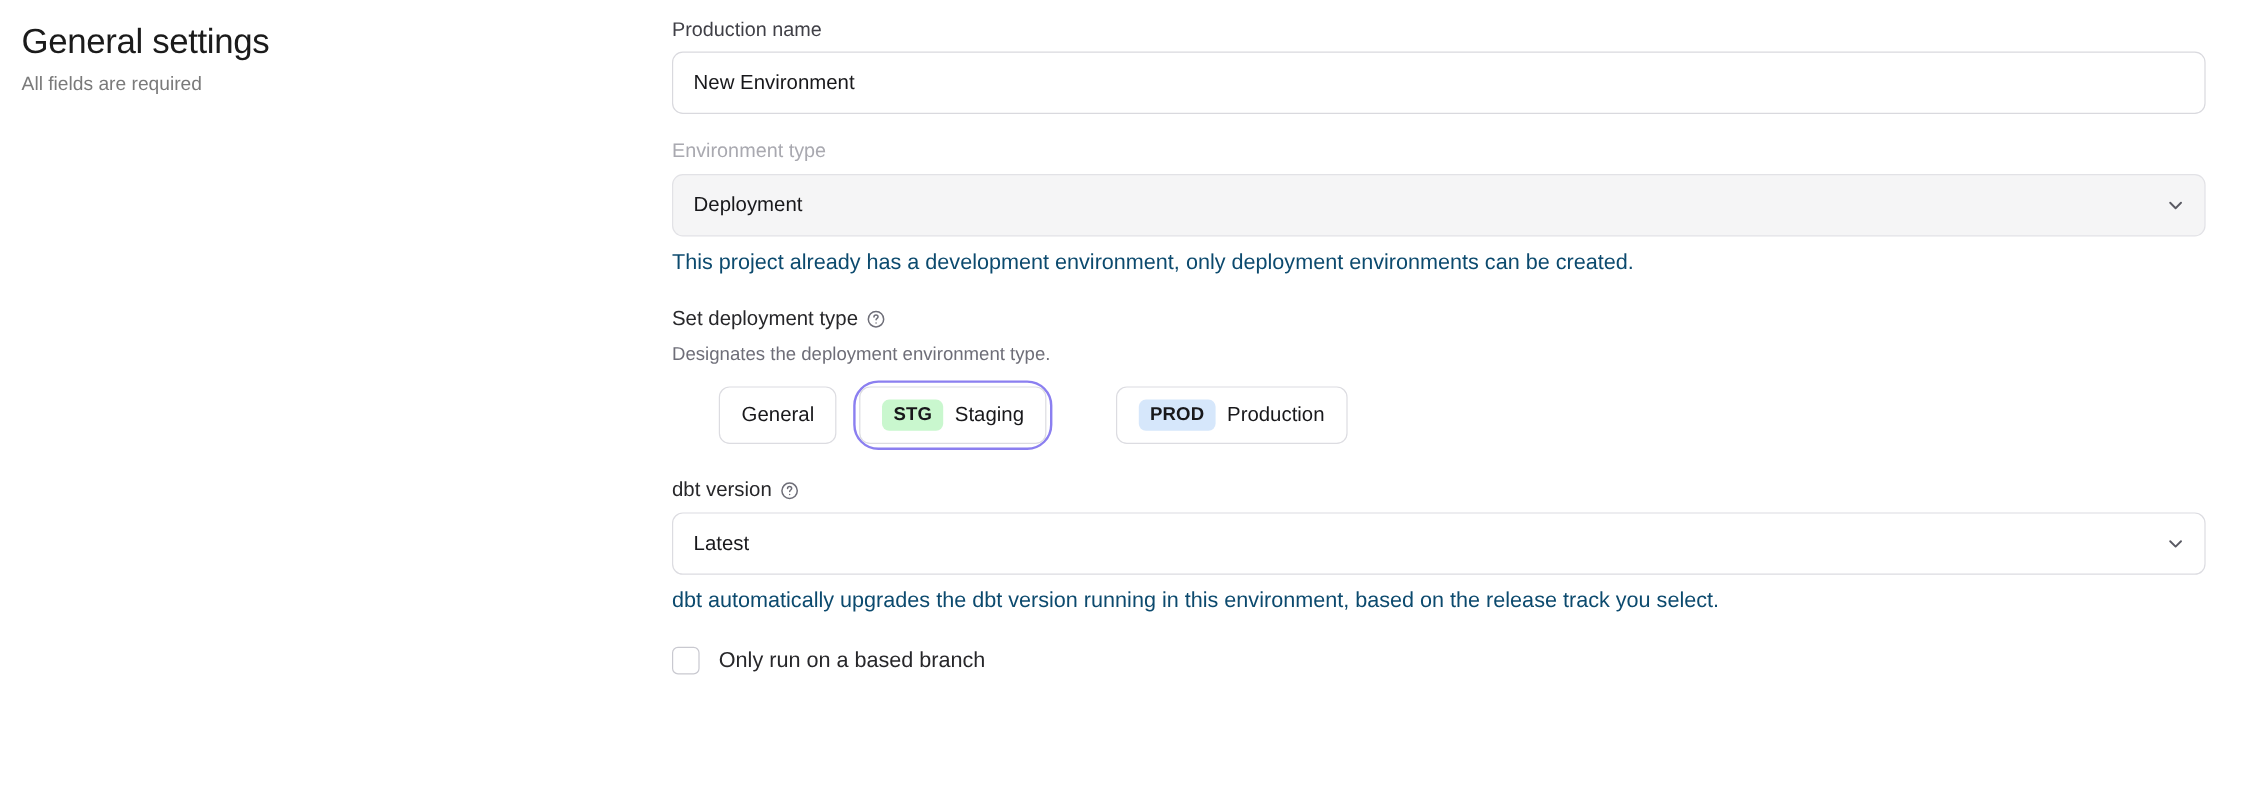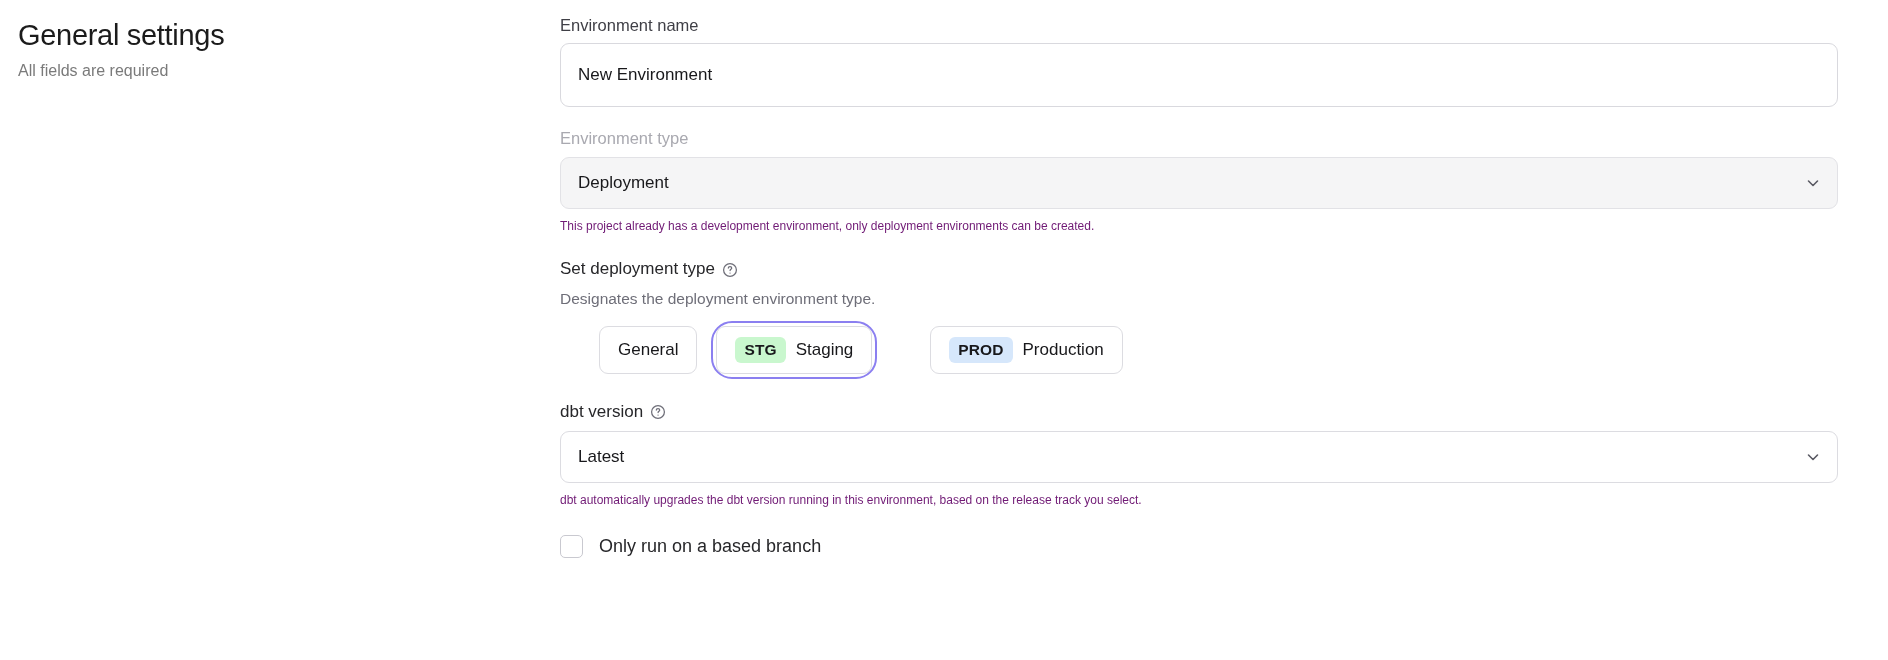--- a/index.html
+++ b/index.html
@@ -64,35 +64,35 @@
   .field-label.strong {
     font-weight: 400;
     color: #27272a;
     font-size: 17px;
     display: flex;
     align-items: center;
     gap: 7px;
   }
 
   .help-text {
-    font-size: 12px;
+    font-size: 18px;
     line-height: 1.4;
-    color: #701a75;
+    color: #0c4a6e;
     margin-top: 9px;
   }
   .sub-text {
     font-size: 15.5px;
     line-height: 1.4;
     color: #6e6e78;
     margin: 4px 0 11px 0;
   }
 
   .text-input {
     width: 100%;
-    height: 64px;
+    height: 52px;
     border: 1px solid #d9d9de;
     border-radius: 9px;
     background: #ffffff;
     font-size: 17px;
     color: #18181b;
     padding: 0 17px;
     font-family: inherit;
     outline: none;
     display: flex;
     align-items: center;
@@ -209,21 +209,21 @@
 <div class="page">
 
   <div class="left-col">
     <h1 class="page-title">General settings</h1>
     <p class="page-subtitle">All fields are required</p>
   </div>
 
   <div class="form-col">
 
     <div class="block mb-lg">
-      <label class="field-label">Environment name</label>
+      <label class="field-label">Production name</label>
       <div class="text-input" placeholder="Environment name">New Environment</div>
     </div>
 
     <div class="block">
       <label class="field-label muted">Environment type</label>
       <div class="select-box disabled">
         <span>Deployment</span>
         <span class="chev">
           <svg viewBox="0 0 16 16" fill="none" stroke="currentColor" stroke-width="1.6" stroke-linecap="round" stroke-linejoin="round">
               <path d="M3.5 6 8 10.5 12.5 6"></path>

